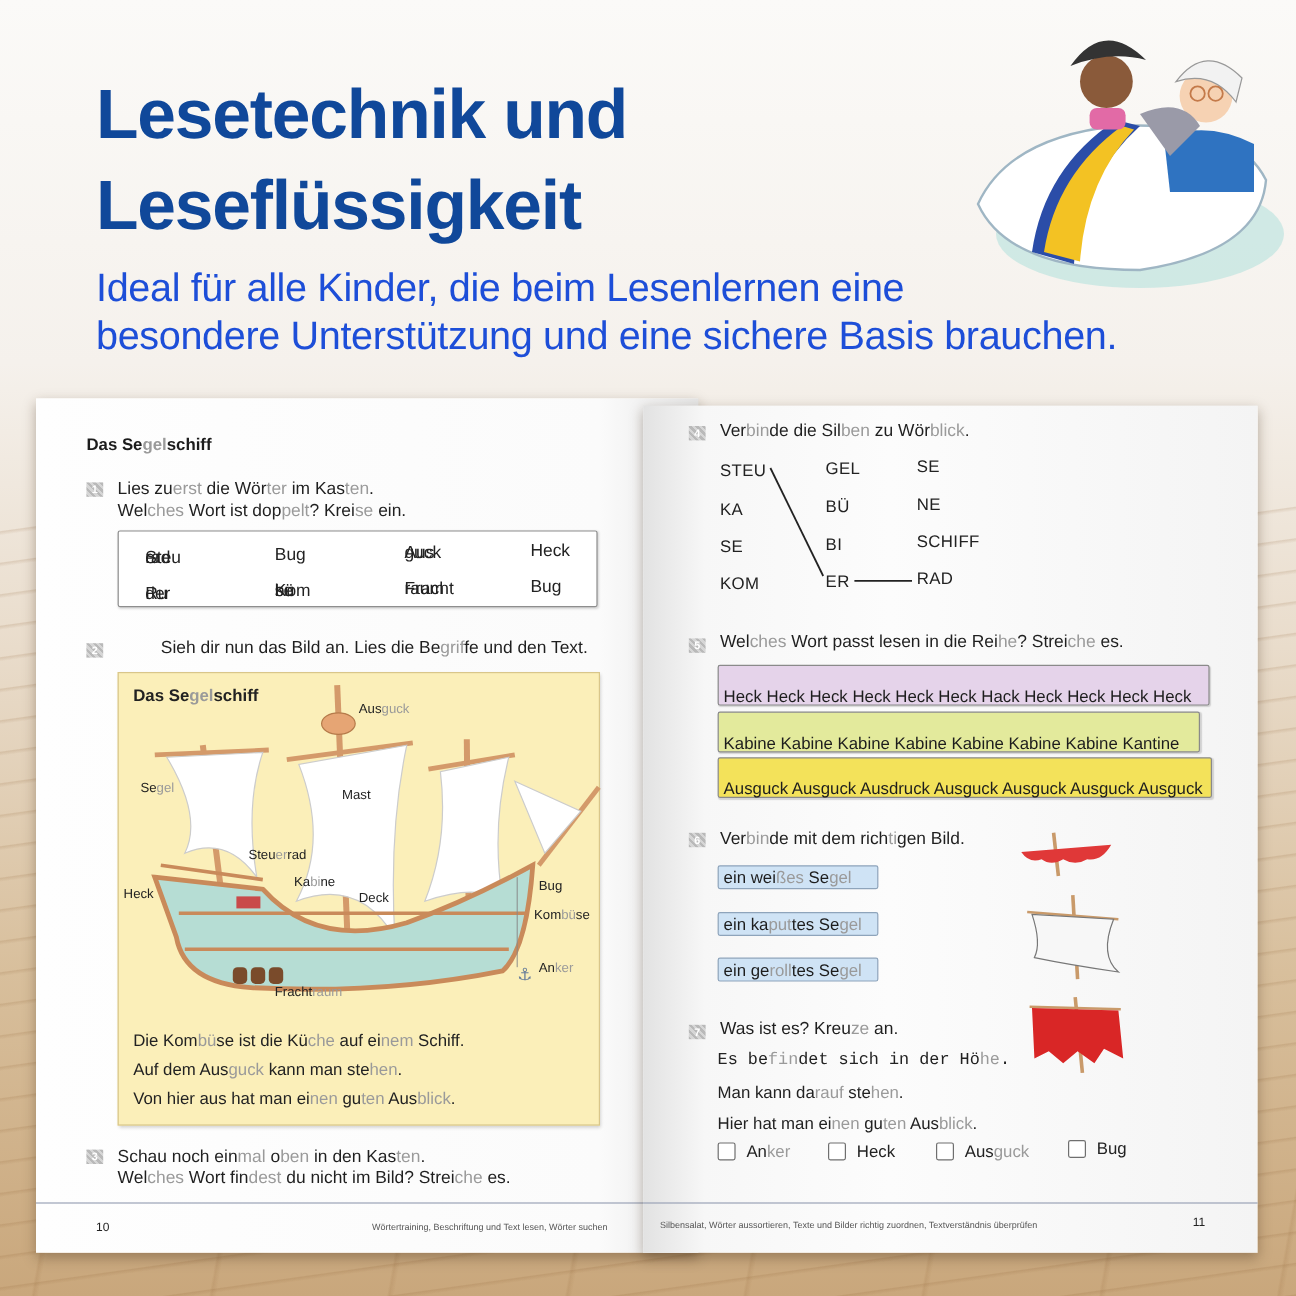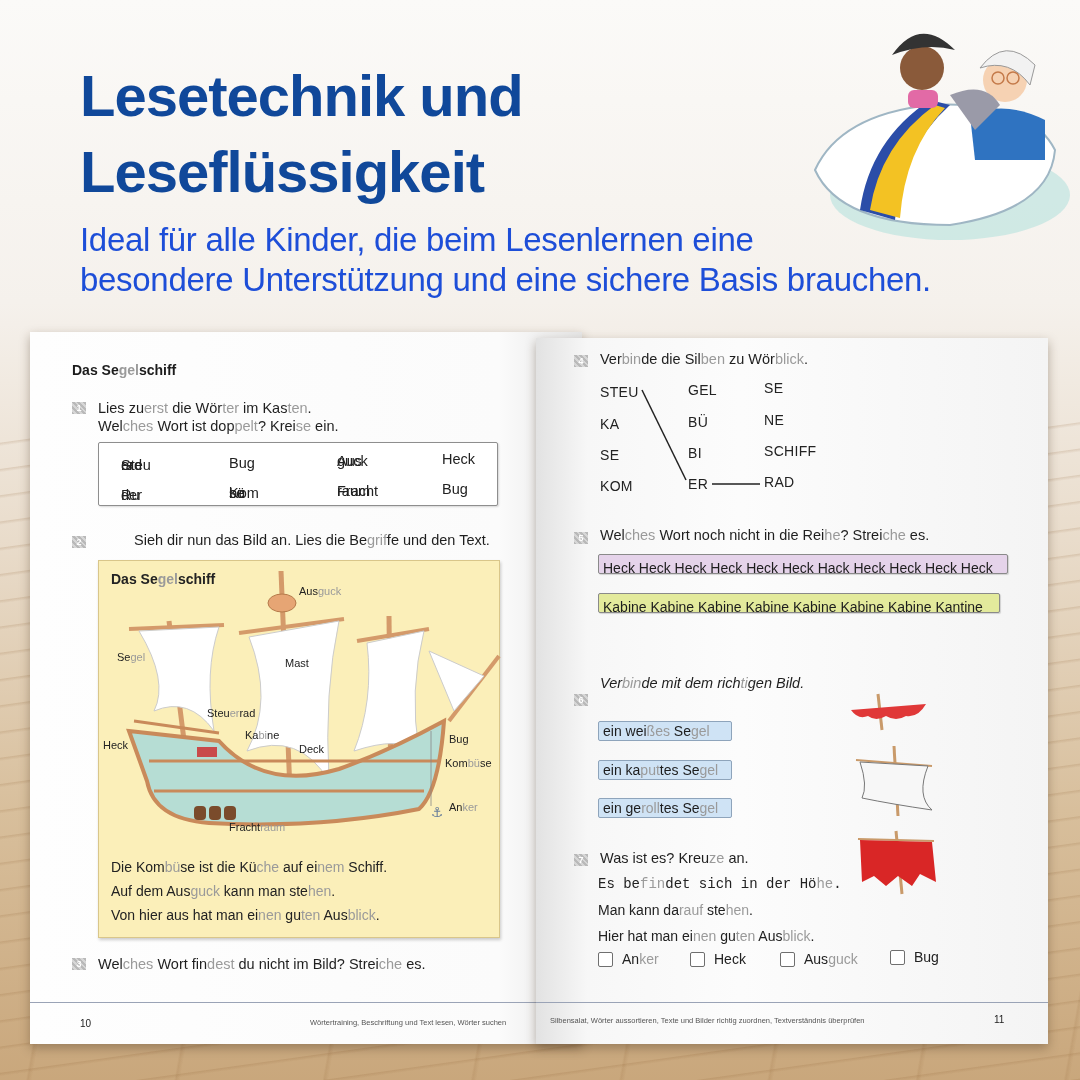--- a/index.html
+++ b/index.html
@@ -51,21 +51,21 @@
   .ship-panel .ptitle { position: absolute; left: 12px; top: 10px; font-weight: 700; font-size: 14px; color: #222; }
   .ship-label { position: absolute; font-size: 11px; color: #222; }
   .ship-text { position: absolute; left: 12px; font-size: 14px; color: #222; }
 
   .footer-line { position: absolute; left: 0; right: 0; top: 670px; height: 1px; background: #9aa3b6; }
   .footer-num { position: absolute; font-size: 10px; color: #222; top: 686px; }
   .footer-txt { position: absolute; font-size: 7.5px; color: #555; top: 686px; }
 
   .syl { position: absolute; font-size: 14px; color: #222; letter-spacing: .3px; }
   .strip { position: absolute; left: 62px; height: 20px; border: 1px solid #8a8a8a; border-radius: 2px;
-    font-size: 14px; line-height: 18px; padding: 4px 4px; white-space: nowrap; color: #1d1d1d; box-shadow: 1px 1px 1px rgba(0,0,0,.15); }
+    font-size: 14px; line-height: 18px; padding: 16px 4px; white-space: nowrap; color: #1d1d1d; box-shadow: 1px 1px 1px rgba(0,0,0,.15); }
   .phrase { position: absolute; left: 62px; width: 134px; height: 20px; background: #cfe3f5;
     border: 1px solid #8ea4bb; border-radius: 2px; font-size: 14px; line-height: 18px; padding-left: 4px; color: #1d1d1d; }
   .q-line { position: absolute; left: 62px; font-size: 14px; color: #222; }
   .cb { position: absolute; top: 0; width: 15px; height: 15px; border: 1px solid #6f6f6f; border-radius: 2px; background: #fff; }
   .cb-row { position: absolute; left: 62px; top: 614px; width: 420px; height: 18px; }
   .cb-item { position: absolute; top: 0; }
   .cb-item span.lbl { position: absolute; left: 24px; top: -1px; font-size: 14px; color: #222; white-space: nowrap; }
 </style>
 </head>
 <body>
@@ -188,20 +188,21 @@
       <span class="ship-label" style="left:350px;top:240px;"><span>An</span><span class="faint">ker</span></span>
       <span class="ship-label" style="left:130px;top:260px;"><span>Fracht</span><span class="faint">raum</span></span>
 
       <div class="ship-text" style="top:298px;"><span>Die Kom</span><span class="faint">bü</span><span>se ist die Kü</span><span class="faint">che</span><span> auf ei</span><span class="faint">nem</span><span> Schiff.</span></div>
       <div class="ship-text" style="top:322px;"><span>Auf dem Aus</span><span class="faint">guck</span><span> kann man ste</span><span class="faint">hen</span><span>.</span></div>
       <div class="ship-text" style="top:346px;"><span>Von hier aus hat man ei</span><span class="faint">nen</span><span> gu</span><span class="faint">ten</span><span> Aus</span><span class="faint">blick</span><span>.</span></div>
     </div>
 
     <div class="ex-num" style="left:42px;top:626px;">3</div>
     <div class="instr" style="left:68px;top:623px;">
+      <div><span>Schau noch ein</span><span class="faint">mal</span><span> o</span><span class="faint">ben</span><span> in den Kas</span><span class="faint">ten</span><span>.</span></div>
       <div><span>Wel</span><span class="faint">ches</span><span> Wort fin</span><span class="faint">dest</span><span> du nicht im Bild? Strei</span><span class="faint">che</span><span> es.</span></div>
     </div>
 
     <div class="footer-line"></div>
     <div class="footer-num" style="left:50px;">10</div>
     <div class="footer-txt" style="left:280px;">Wörtertraining, Beschriftung und Text lesen, Wörter suchen</div>
   </div>
 
   <div class="page right">
     <div class="ex-num" style="left:38px;top:17px;">4</div>
@@ -223,27 +224,28 @@
       <span class="syl" style="left:228px;top:105px;">SCHIFF</span>
       <span class="syl" style="left:228px;top:136px;">RAD</span>
       <svg class="abs" style="left:0;top:0;" width="300" height="170">
         <line x1="106" y1="52" x2="150" y2="142" stroke="#222" stroke-width="1.5"></line>
         <line x1="176" y1="146" x2="224" y2="146" stroke="#222" stroke-width="1.5"></line>
       </svg>
     </div>
 
     <div class="ex-num" style="left:38px;top:194px;">5</div>
     <div class="instr" style="left:64px;top:188px;">
-      <span>Wel</span><span class="faint">ches</span><span> Wort noch nicht in die Rei</span><span class="faint">he</span><span>? Strei</span><span class="faint">che</span><span> es.</span>
+      <span>Wel</span><span class="faint">ches</span><span> Wort passt lesen in die Rei</span><span class="faint">he</span><span>? Strei</span><span class="faint">che</span><span> es.</span>
     </div>
     <div class="strip" style="top:216px;background:#e5d3ea;width:410px;">Heck Heck Heck Heck Heck Heck Hack Heck Heck Heck Heck</div>
     <div class="strip" style="top:255px;background:#e3ea9c;width:402px;">Kabine Kabine Kabine Kabine Kabine Kabine Kabine Kantine</div>
+    <div class="strip" style="top:293px;background:#f3e25a;width:412px;">Ausguck Ausguck Ausdruck Ausguck Ausguck Ausguck Ausguck</div>
 
     <div class="ex-num" style="left:38px;top:356px;">6</div>
-    <div class="instr" style="left:64px;top:336px;font-style:italic;">
+    <div class="instr" style="left:64px;top:352px;">
       <span>Ver</span><span class="faint">bin</span><span>de mit dem rich</span><span class="faint">ti</span><span>gen Bild.</span>
     </div>
     <div class="phrase" style="top:383px;"><span>ein wei</span><span class="faint">ßes</span><span> Se</span><span class="faint">gel</span></div>
     <div class="phrase" style="top:422px;"><span>ein ka</span><span class="faint">put</span><span>tes Se</span><span class="faint">gel</span></div>
     <div class="phrase" style="top:460px;"><span>ein ge</span><span class="faint">roll</span><span>tes Se</span><span class="faint">gel</span></div>
 
     <svg class="abs" style="left:310px;top:348px;" width="110" height="210" viewBox="0 0 110 210">
       <g>
         <line x1="32" y1="8" x2="36" y2="44" stroke="#c99a6a" stroke-width="3"></line>
         <path d="M5 24 L80 18 Q72 32 60 30 Q50 36 40 30 Q30 36 22 30 Q12 34 5 24Z" fill="#e03838"></path>

